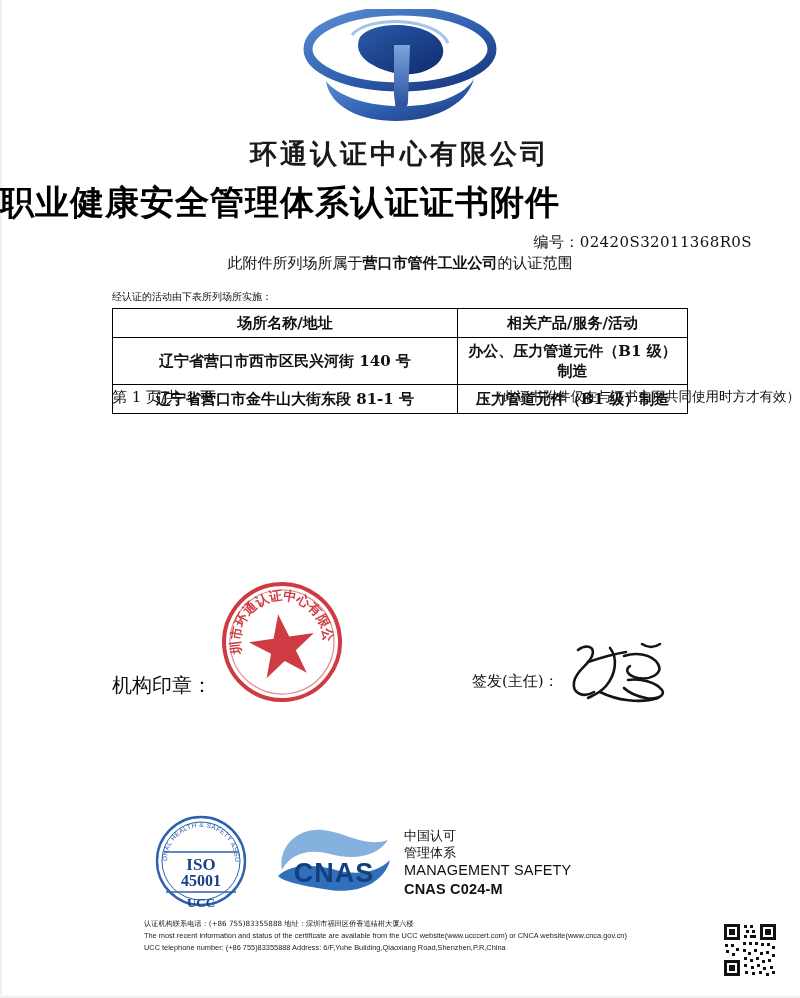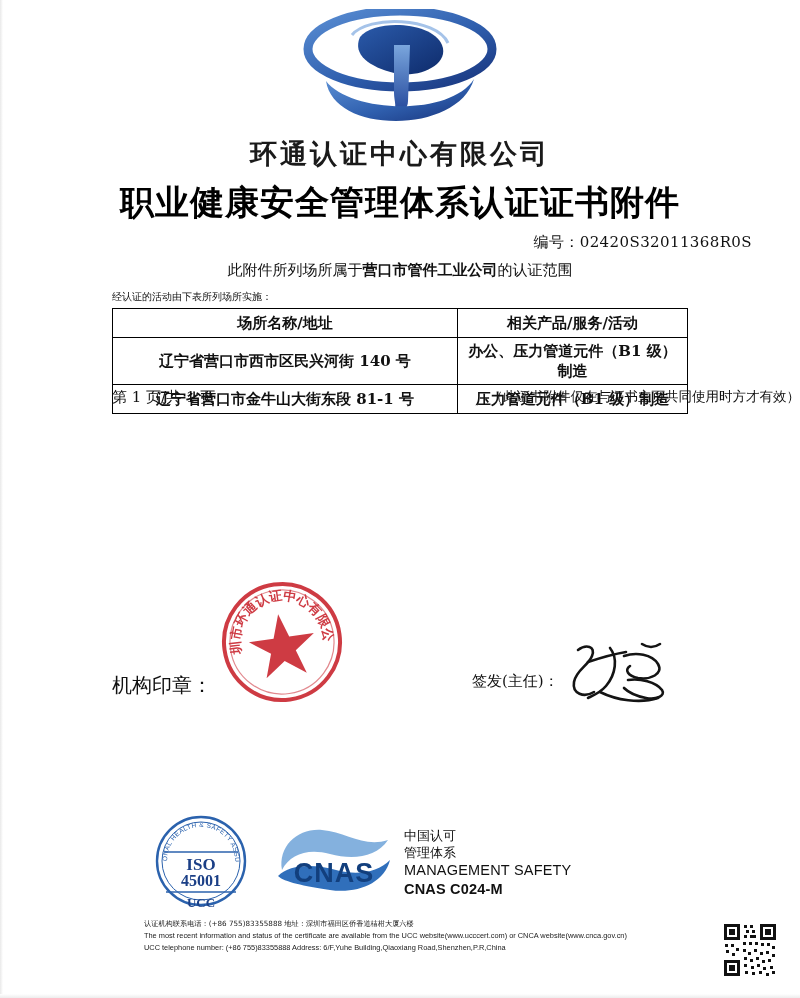--- a/index.html
+++ b/index.html
@@ -48,42 +48,41 @@
     font-family: "DejaVu Serif", "Liberation Serif", serif;
     color: #1a1a1a;
   }
 
   
   .doc-title {
     position: absolute;
     top: 180px;
     left: 0;
     width: 800px;
-    text-align: center;
     font-size: 34px;
     font-weight: bold;
     letter-spacing: 1px;
     font-family: Liberation Mono, monospace;
     color: #000;
   }
 
   
   .cert-no {
     position: absolute;
     top: 233px;
     right: 48px;
     font-size: 15px;
     font-family: "DejaVu Serif", "Liberation Serif", serif;
     letter-spacing: 0.4px;
   }
 
   
   .scope-line {
     position: absolute;
-    top: 261px;
+    top: 254px;
     left: 0;
     width: 800px;
     text-align: center;
     font-size: 15px;
     font-family: "DejaVu Serif", "Liberation Serif", serif;
   }
   .scope-line .strong {
     font-weight: bold;
   }
 

